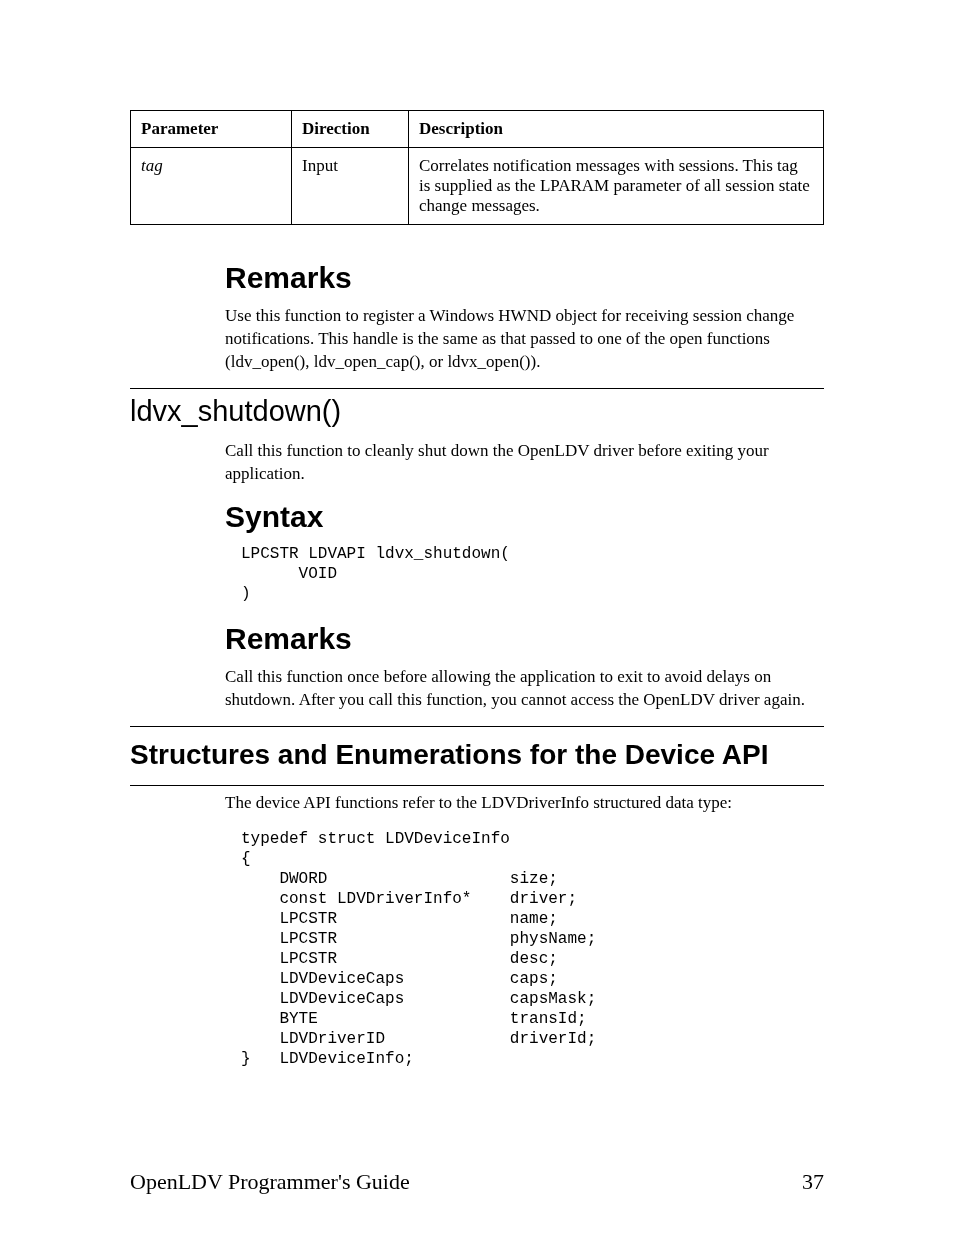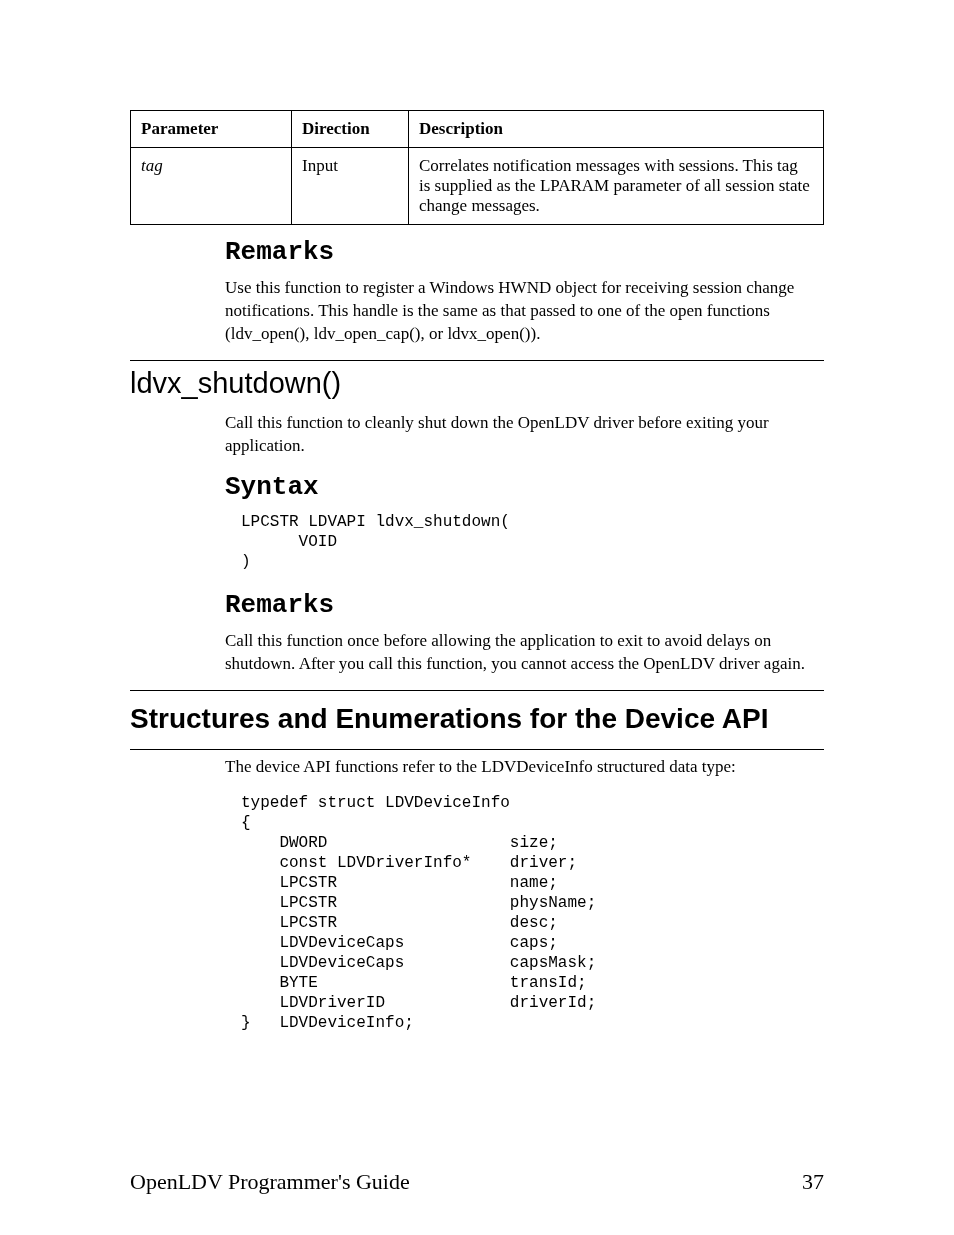--- a/index.html
+++ b/index.html
@@ -15,43 +15,43 @@
     position: relative;
     box-sizing: border-box;
     padding: 110px 130px 0 130px;
   }
   .content {
     margin-left: 95px;
   }
   table.param {
     border-collapse: collapse;
     width: 100%;
-    margin-bottom: 12px;
+    margin-bottom: 36px;
     margin-left: -95px;
     width: calc(100% + 95px);
     padding-left: 8px;
   }
   table.param th, table.param td {
     border: 1px solid #000;
     padding: 8px 10px;
     text-align: left;
     vertical-align: top;
     font-size: 17px;
   }
   table.param th {
     font-weight: bold;
   }
   .col-param { width: 140px; }
   .col-dir { width: 96px; }
   .italic { font-style: italic; }
   .bold { font-weight: normal; }
   h2.section {
-    font-family: Liberation Mono, monospace;
+    font-family: Liberation Sans, sans-serif;
     font-weight: bold;
-    font-size: 26px;
+    font-size: 30px;
     margin: 0 0 10px 0;
   }
   p.body {
     font-size: 17px;
     line-height: 1.35;
     margin: 0 0 14px 0;
   }
   .hr {
     border-top: 1px solid #000;
     margin-left: -95px;
@@ -127,21 +127,21 @@
 )</pre>
 
     <h2 class="section">Remarks</h2>
     <p class="body">Call this function once before allowing the application to exit to avoid delays on shutdown.  After you call this function, you cannot access the OpenLDV driver again.</p>
 
     <div class="hr"></div>
     <h1 class="main-head">Structures and Enumerations for the Device API</h1>
 
     <div class="hr"></div>
     <p class="body">
-      <span>The device API functions refer to the </span><span class="bold">LDVDeviceInfo</span><span> structured data type:</span>
+      <span>The device API functions refer to the </span><span class="bold">LDVDriverInfo</span><span> structured data type:</span>
     </p>
     <pre class="code">typedef struct LDVDeviceInfo
 {
     DWORD                   size;
     const LDVDriverInfo*    driver;
     LPCSTR                  name;
     LPCSTR                  physName;
     LPCSTR                  desc;
     LDVDeviceCaps           caps;
     LDVDeviceCaps           capsMask;

